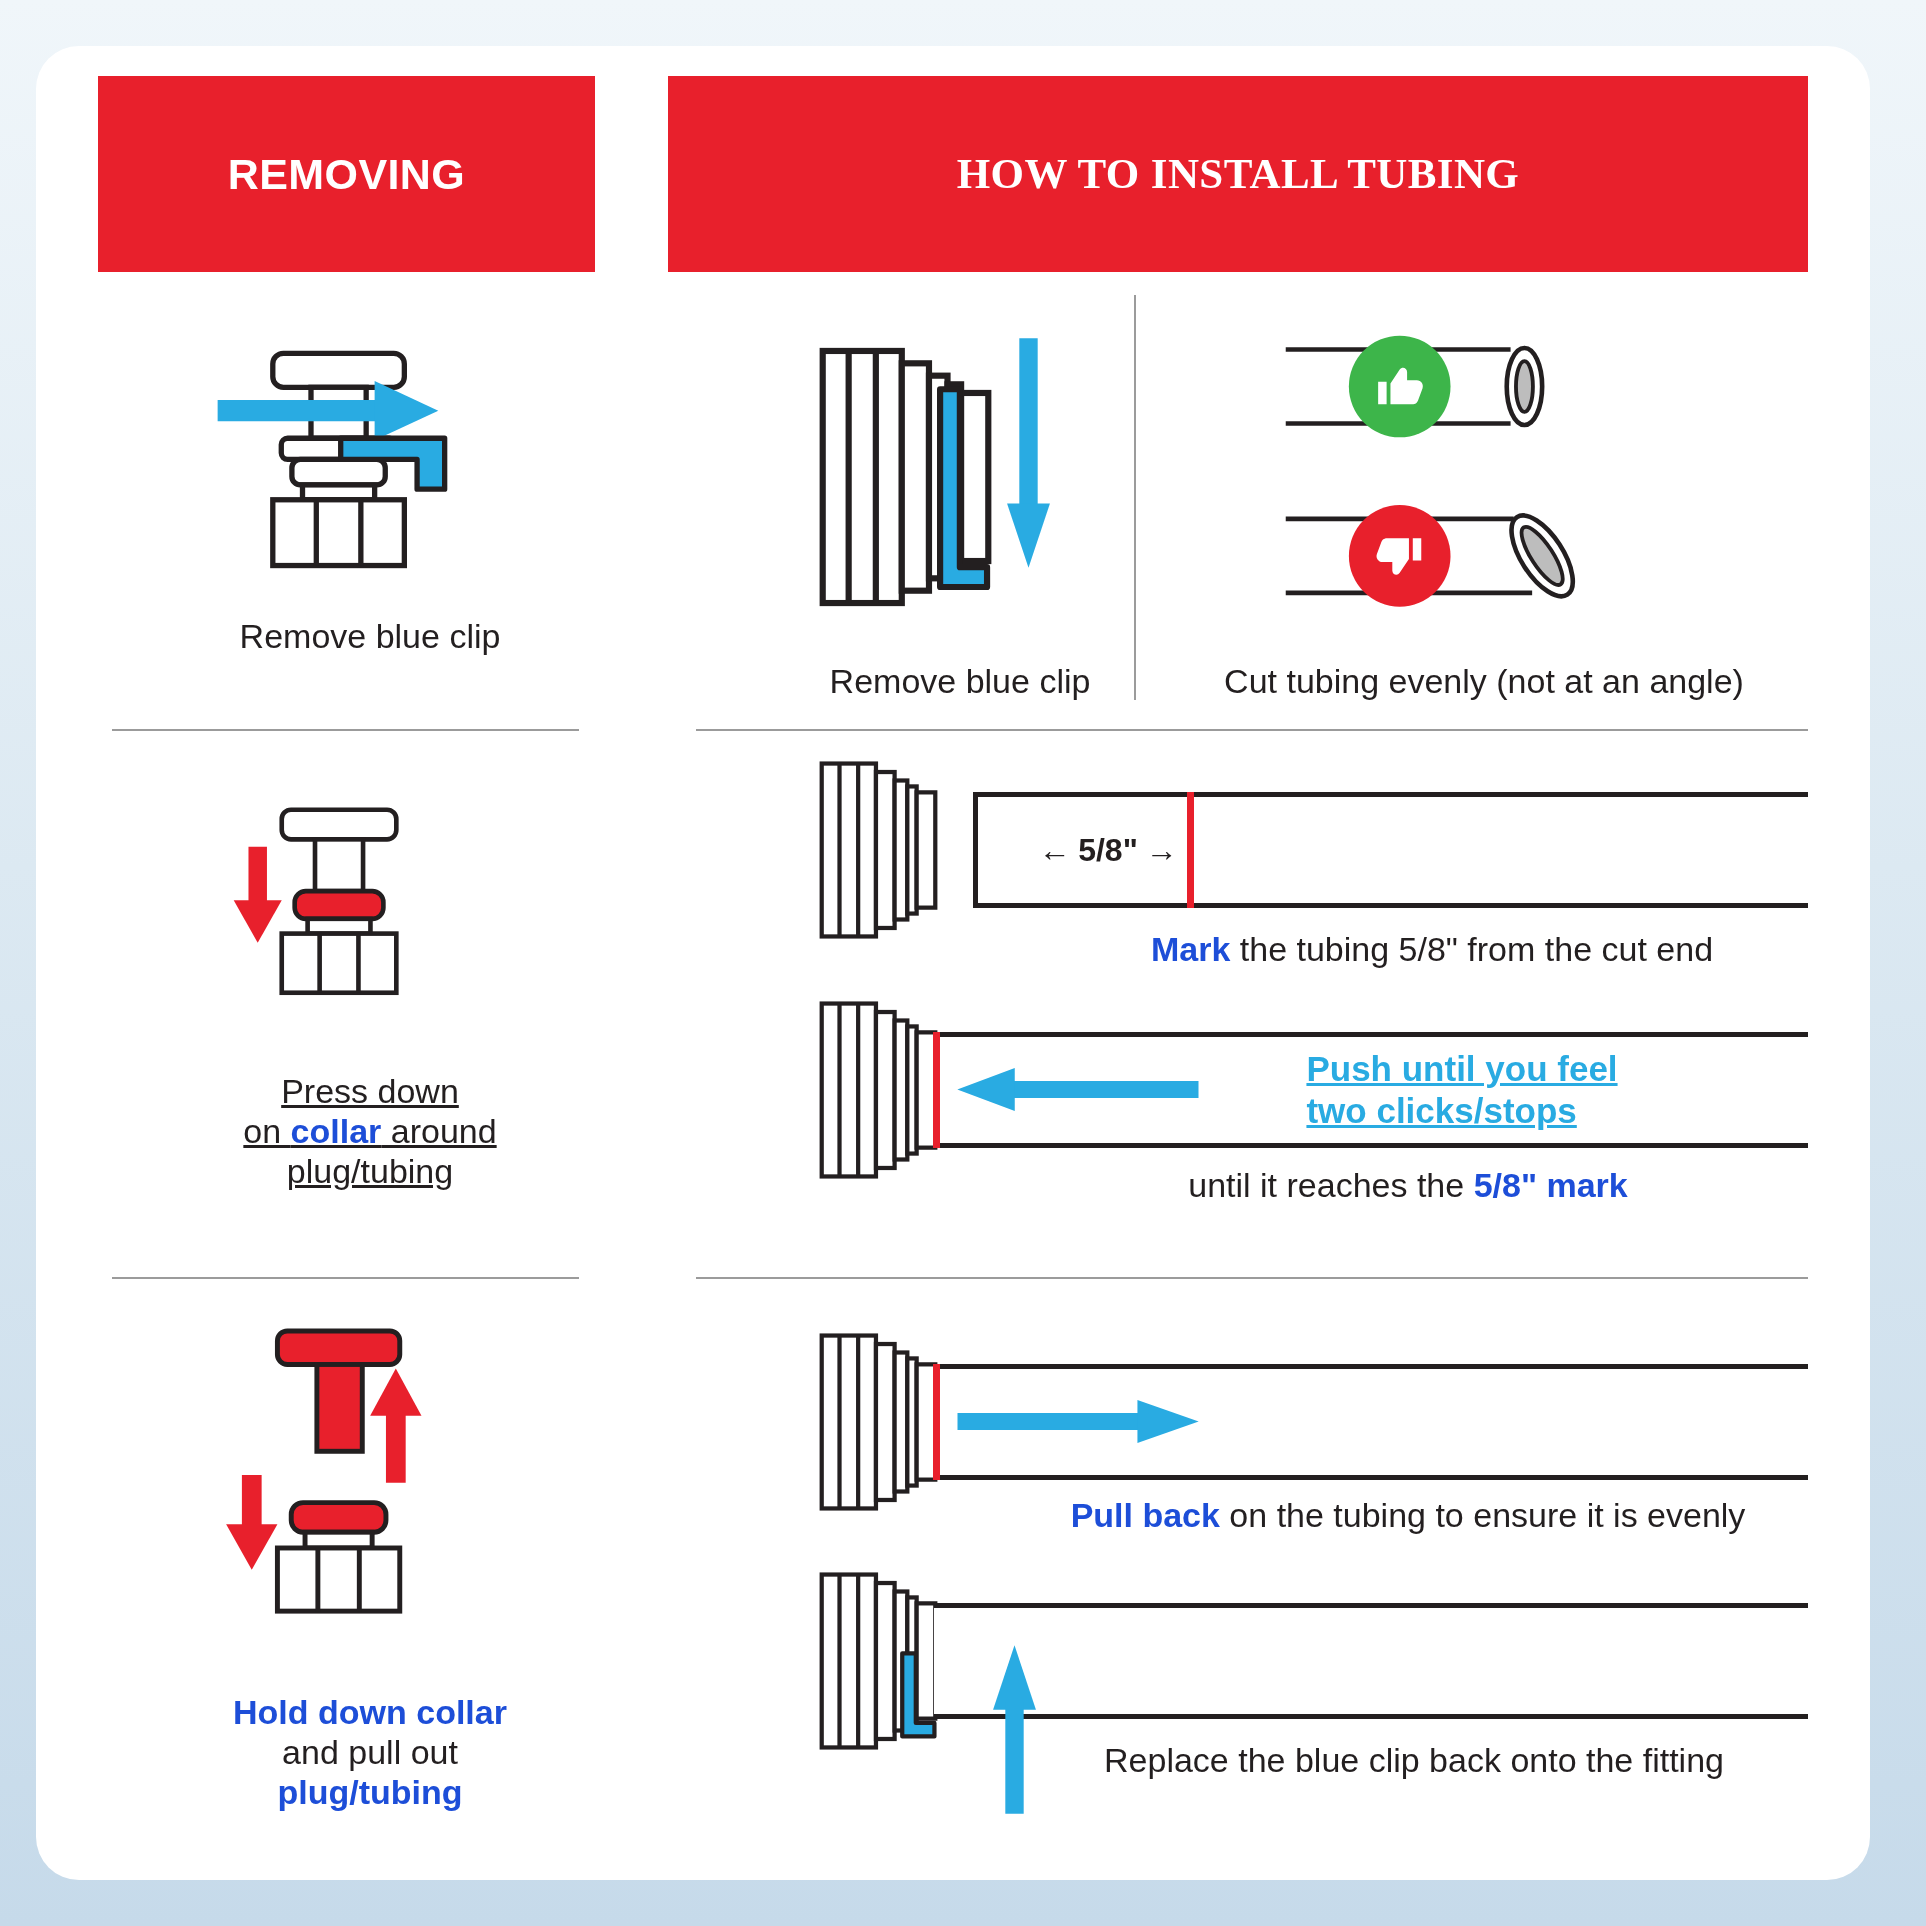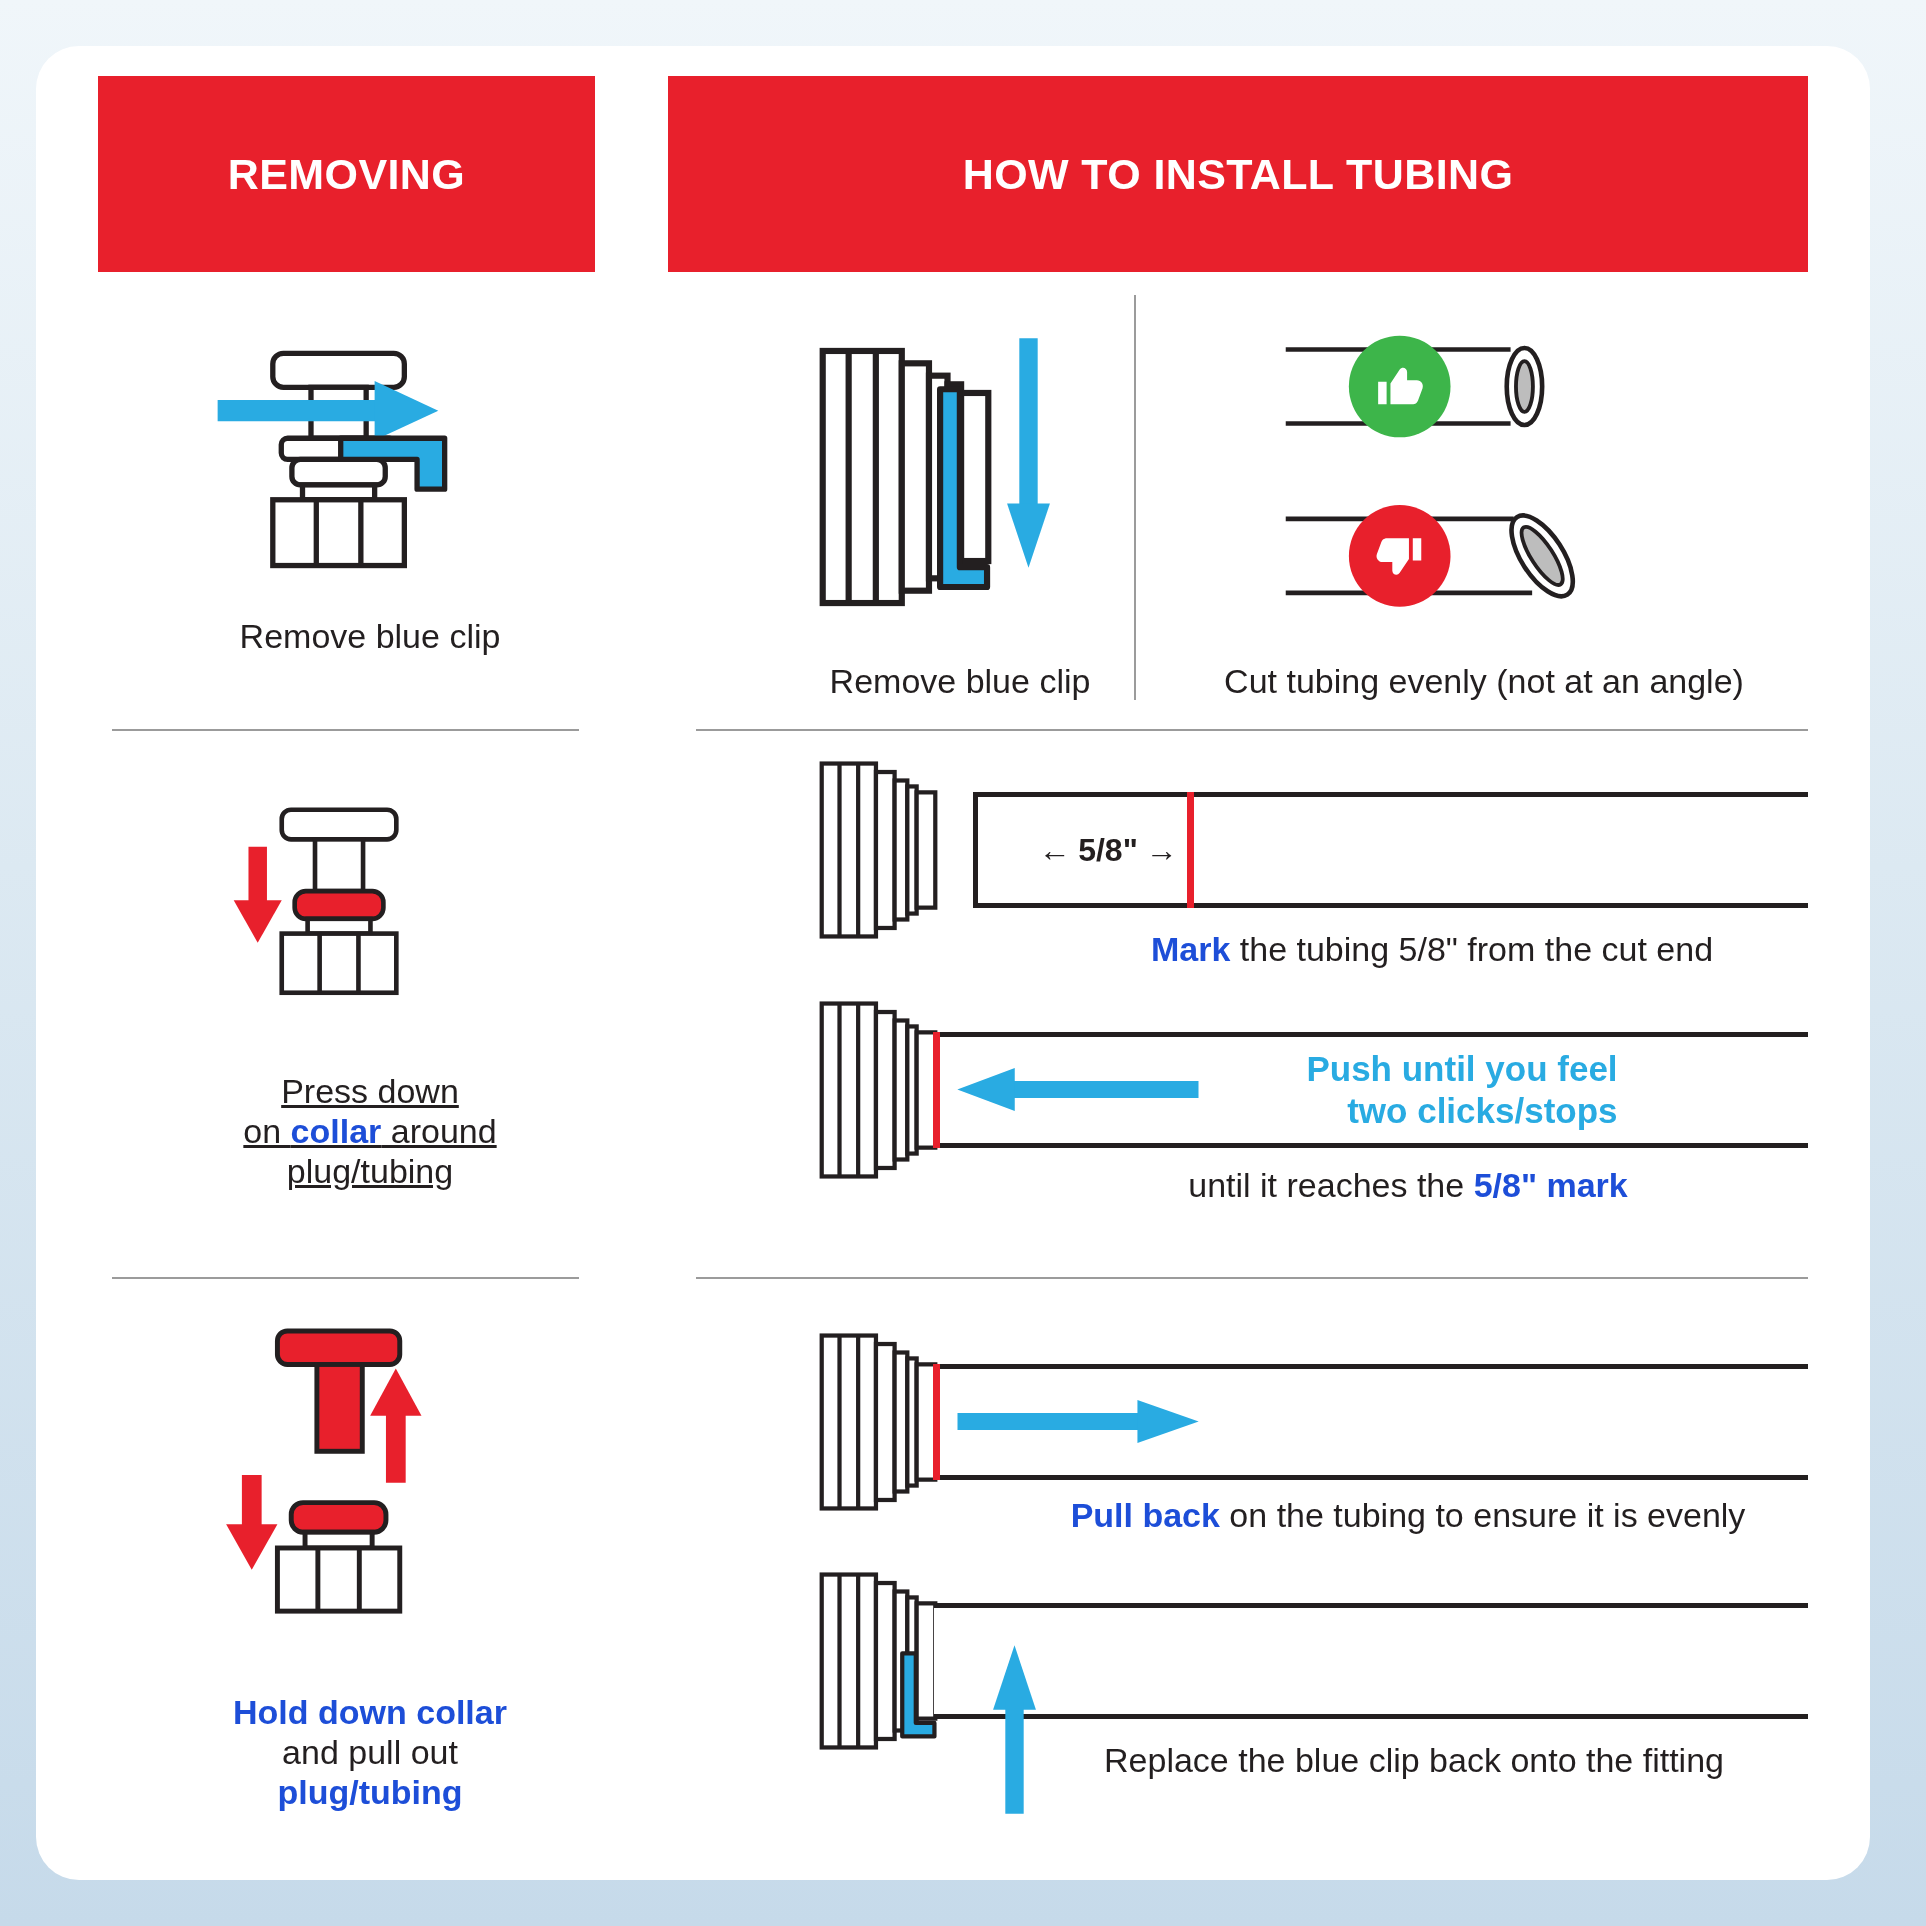--- a/index.html
+++ b/index.html
@@ -16,21 +16,21 @@
   }
   .abs { position: absolute; }
   .hdr {
     background: #e8202c; color: #ffffff; font-weight: 700; font-size: 43px;
     line-height: 52px; letter-spacing: 0.4px;
     display: flex; flex-direction: column; justify-content: center; align-items: center;
     text-align: center;
   }
   .cap { font-size: 34px; line-height: 40px; text-align: center; color: #231f20; margin: 0; white-space: nowrap; }
   .red { color: #1d4ed8; font-weight: 700; }
-  .blue-note { font-size: 35px; line-height: 42px; font-weight: 700; color: #29abe2; text-align: right; white-space: nowrap; }
+  .blue-note { font-size: 35px; line-height: 42px; font-weight: 700; color: #29abe2; text-align: left; white-space: nowrap; text-decoration: underline; }
   .divider { background: #9b9b9b; }
   .tube { background: #ffffff; border-top: 5.4px solid #231f20; border-bottom: 5.4px solid #231f20; }
   .mark { background: #e8202c; }
   .center-x { transform: translateX(-50%); margin-left: 24px; }
   .measure { font-weight: 700; font-size: 32px; display: flex; align-items: center; gap: 7.7px; color: #231f20; white-space: nowrap; }
   svg .f  { fill: #ffffff; stroke: #231f20; stroke-width: 5; }
   svg .s  { stroke: #231f20; stroke-width: 5; }
   svg .s6 { stroke: #231f20; stroke-width: 6; }
   svg .fr { fill: #e8202c; stroke: #231f20; stroke-width: 5; }
   svg .clip { fill: #29abe2; stroke: #231f20; stroke-width: 5; stroke-linejoin: round; }
@@ -111,21 +111,21 @@
       </g>
     </svg>
     <div class="cap abs center-x" style="left:310px; top:1646px;">
       <div><strong class="red">Hold down collar</strong></div>
       <div>and pull out</div>
       <div><strong class="red">plug/tubing</strong></div>
     </div>
   </section>
 
   <section>
-    <header class="hdr abs" style="left:632px; top:30px; width:1140px; height:196px;">
+    <header class="hdr abs" style="left:632px; top:30px; width:1140px; height:196px;font-family:Liberation Serif, serif;">
       <div>HOW TO INSTALL TUBING</div>
     </header>
 
     <svg class="abs" style="left:783px; top:301px; width:173px; height:260px;" viewBox="0 0 140 210">
       <g>
         <rect x="3" y="3" width="64" height="204" class="f"></rect>
         <line x1="24" y1="3" x2="24" y2="207" class="s"></line>
         <line x1="46" y1="3" x2="46" y2="207" class="s"></line>
         <rect x="67" y="13" width="22" height="184" class="f"></rect>
         <rect x="89" y="23" width="15" height="164" class="f"></rect>

